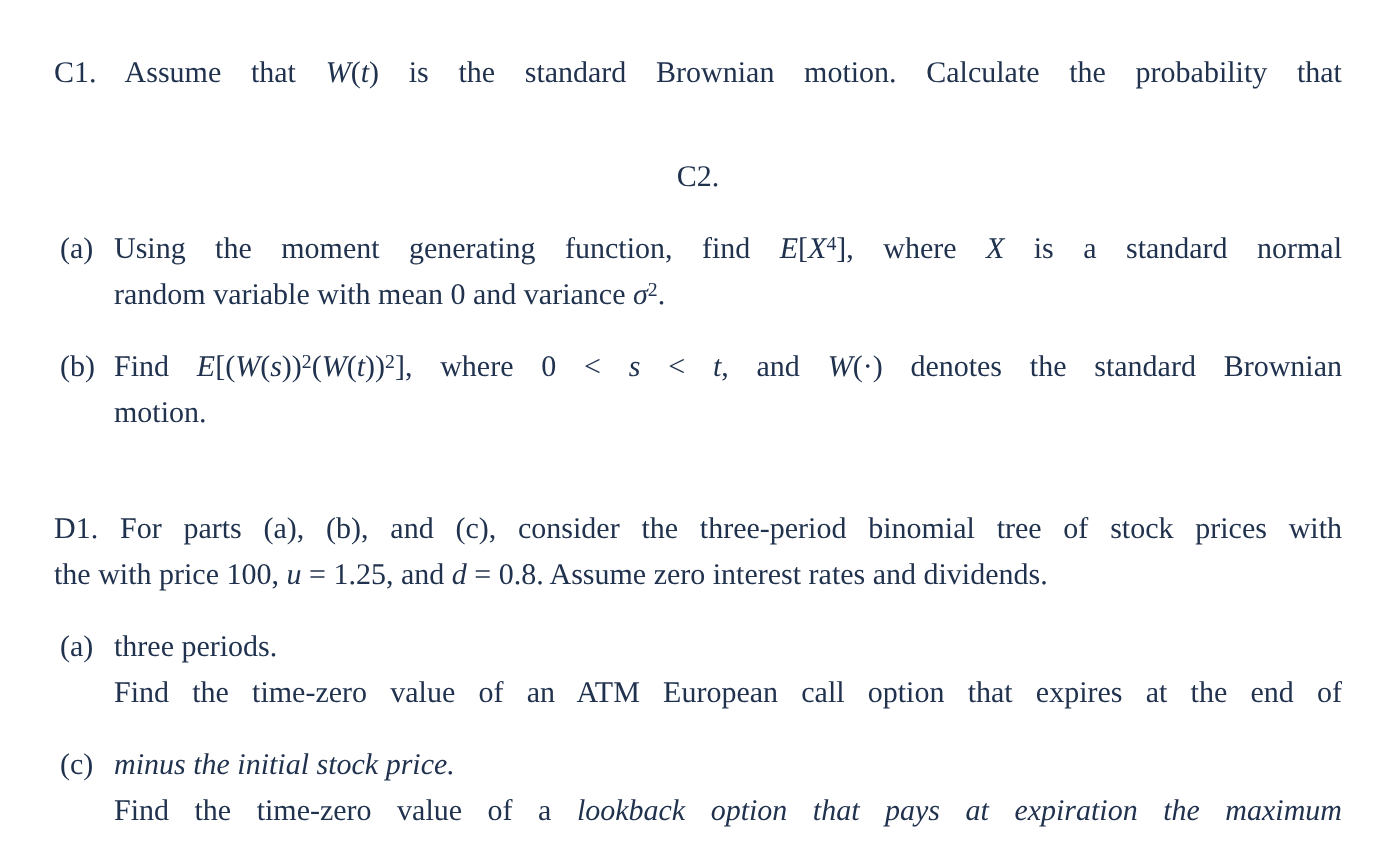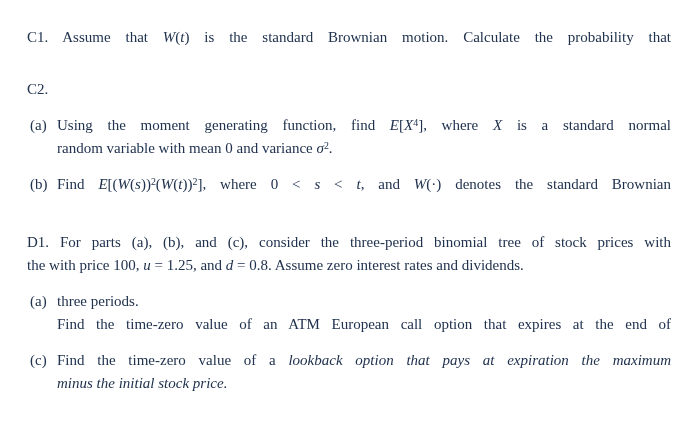--- a/index.html
+++ b/index.html
@@ -45,21 +45,21 @@
   }
   .block.item .marker {
     flex: 0 0 27px;
     width: 27px;
   }
   .block.item .body {
     flex: 1 1 auto;
     min-width: 0;
   }
   
-  [data-name="problem-c2-label"]  { margin-top: 29px; }
+  [data-name="problem-c2-label"]  { margin-top: 29px; text-align: center; }
   [data-name="problem-c2-item-a"] { margin-top: 11px; }
   [data-name="problem-c2-item-b"] { margin-top: 12px; }
   [data-name="problem-d1"]        { margin-top: 35px; }
   [data-name="problem-d1-item-a"] { margin-top: 10px; }
   [data-name="problem-d1-item-c"] { margin-top: 9px; }
 </style>
 </head>
 <body data-name="document-body" style="background: rgb(255, 255, 255); color: rgb(32, 50, 78);">
 
 <div class="page" data-name="document-page">
@@ -71,33 +71,34 @@
       <div class="marker line" data-name="item-marker">(a)</div>
       <div class="body" data-name="item-body">
         <div class="line just" data-name="text-line"><span data-name="text-segment">Using the moment generating function, find </span><span class="it" data-name="math-italic-segment">E</span><span data-name="text-segment">[</span><span class="it" data-name="math-italic-segment">X</span><span class="sup" data-name="math-superscript">4</span><span data-name="text-segment">], where </span><span class="it" data-name="math-italic-segment">X</span><span data-name="text-segment"> is a standard normal</span></div>
         <div class="line" data-name="text-line"><span data-name="text-segment">random variable with mean 0 and variance </span><span class="it" data-name="math-italic-segment">σ</span><span class="sup" data-name="math-superscript">2</span><span data-name="text-segment">.</span></div>
       </div>
     </div>
     <div class="block item" data-name="problem-c2-item-b">
       <div class="marker line" data-name="item-marker">(b)</div>
       <div class="body" data-name="item-body">
         <div class="line just" data-name="text-line"><span data-name="text-segment">Find </span><span class="it" data-name="math-italic-segment">E</span><span data-name="text-segment">[(</span><span class="it" data-name="math-italic-segment">W</span><span data-name="text-segment">(</span><span class="it" data-name="math-italic-segment">s</span><span data-name="text-segment">))</span><span class="sup" data-name="math-superscript">2</span><span data-name="text-segment">(</span><span class="it" data-name="math-italic-segment">W</span><span data-name="text-segment">(</span><span class="it" data-name="math-italic-segment">t</span><span data-name="text-segment">))</span><span class="sup" data-name="math-superscript">2</span><span data-name="text-segment">], where 0 &lt; </span><span class="it" data-name="math-italic-segment">s</span><span data-name="text-segment"> &lt; </span><span class="it" data-name="math-italic-segment">t</span><span data-name="text-segment">, and </span><span class="it" data-name="math-italic-segment">W</span><span data-name="text-segment">(·) denotes the standard Brownian</span></div>
+        <div class="line" data-name="text-line"><span data-name="text-segment">motion.</span></div>
       </div>
     </div>
     <div class="block para" data-name="problem-d1">
       <div class="line just" data-name="text-line"><span data-name="text-segment">D1. For parts (a), (b), and (c), consider the three-period binomial tree of stock prices with</span></div>
       <div class="line" data-name="text-line"><span data-name="text-segment">the with price 100, </span><span class="it" data-name="math-italic-segment">u</span><span data-name="text-segment"> = 1.25, and </span><span class="it" data-name="math-italic-segment">d</span><span data-name="text-segment"> = 0.8. Assume zero interest rates and dividends.</span></div>
     </div>
     <div class="block item" data-name="problem-d1-item-a">
       <div class="marker line" data-name="item-marker">(a)</div>
       <div class="body" data-name="item-body">
         <div class="line" data-name="text-line"><span data-name="text-segment">three periods.</span></div>
         <div class="line just" data-name="text-line"><span data-name="text-segment">Find the time-zero value of an ATM European call option that expires at the end of</span></div>
       </div>
     </div>
     <div class="block item" data-name="problem-d1-item-c">
       <div class="marker line" data-name="item-marker">(c)</div>
       <div class="body" data-name="item-body">
+        <div class="line" data-name="text-line"><span class="it" data-name="math-italic-segment">minus the initial stock price.</span></div>
         <div class="line just" data-name="text-line"><span data-name="text-segment">Find the time-zero value of a </span><span class="it" data-name="math-italic-segment">lookback option that pays at expiration the maximum</span></div>
-        <div class="line" data-name="text-line"><span class="it" data-name="math-italic-segment">minus the initial stock price.</span></div>
       </div>
     </div>
   </div>
 
 </body></html>

